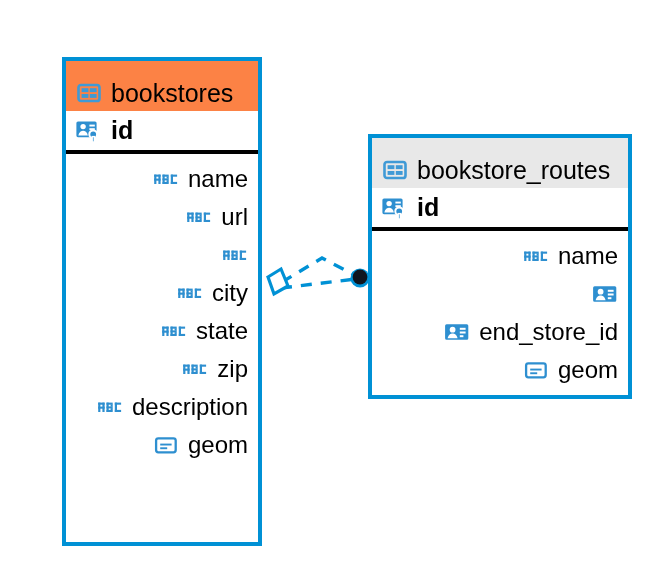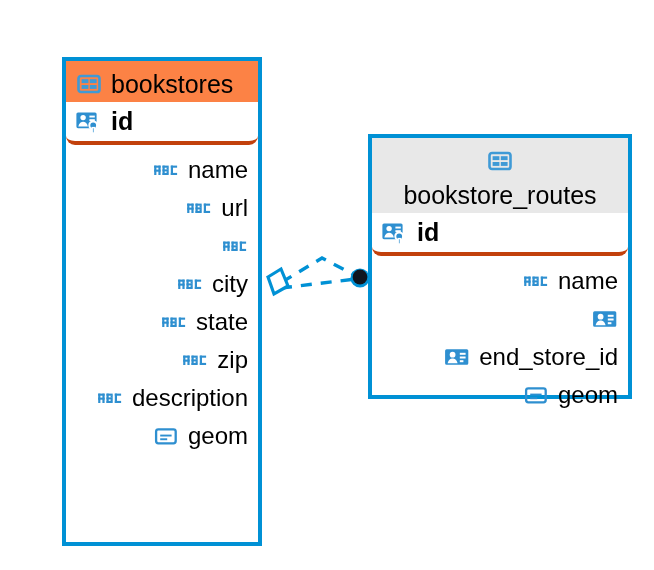--- a/index.html
+++ b/index.html
@@ -16,41 +16,40 @@
   .entity{
     position:absolute;
     box-sizing:border-box;
     border:4px solid #0091d5;
     background:#ffffff;
   }
   .entity-header{
     display:flex;
     align-items:center;
     gap:9px;
-    padding:10px 10px 5px 10px;
+    padding:19px 10px 5px 10px;
     box-sizing:border-box;
   }
   .entity-header.accent{background:#fc8245;}
-  .entity-header.neutral{background:#e8e8e8;flex-direction:column;}
+  .entity-header.neutral{background:#e8e8e8;}
   .entity-title{
     font-size:25px;
     color:#000000;
     line-height:1;
     white-space:nowrap;
   }
 
   .pk-row{
     display:flex;
     align-items:flex-end;
     gap:9px;
     padding:6px 10px 7px 10px;
     box-sizing:border-box;
-    border-bottom:4px solid #c2410c;
+    border-bottom:4px solid #000000;
     background:#ffffff;
-    border-radius:9px;
   }
   .pk-label{
     font-size:25px;
     font-weight:bold;
     color:#000000;
     line-height:1;
   }
 
   .cols{padding:6px 0 6px 0;}
   .col-row{

